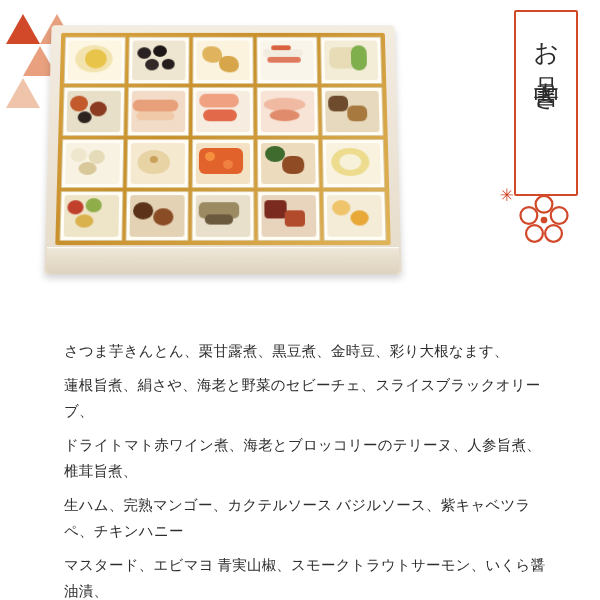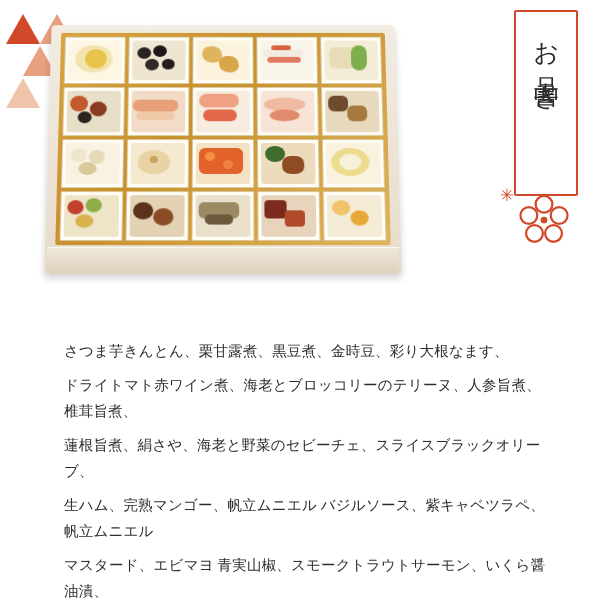--- a/index.html
+++ b/index.html
@@ -309,18 +309,18 @@
       <circle cx="33" cy="74" r="15"></circle>
       <circle cx="23" cy="42" r="15"></circle>
     </g>
     <circle cx="50" cy="50" r="6" fill="#d2492a"></circle>
   </svg>
 
 </div>
 
 <div class="desc">
   <p>さつま芋きんとん、栗甘露煮、黒豆煮、金時豆、彩り大根なます、</p>
+  <p>蓮根旨煮、絹さや、海老と野菜のセビーチェ、スライスブラックオリーブ、</p>
   <p>ドライトマト赤ワイン煮、海老とブロッコリーのテリーヌ、人参旨煮、椎茸旨煮、</p>
-  <p>蓮根旨煮、絹さや、海老と野菜のセビーチェ、スライスブラックオリーブ、</p>
-  <p>生ハム、完熟マンゴー、帆立ムニエル バジルソース、紫キャベツラペ、帆立ムニエル</p>
+  <p>生ハム、完熟マンゴー、カクテルソース バジルソース、紫キャベツラペ、チキンハニー</p>
   <p>マスタード、エビマヨ 青実山椒、スモークトラウトサーモン、いくら醤油漬、</p>
 
 </div>
 
 </body></html>

